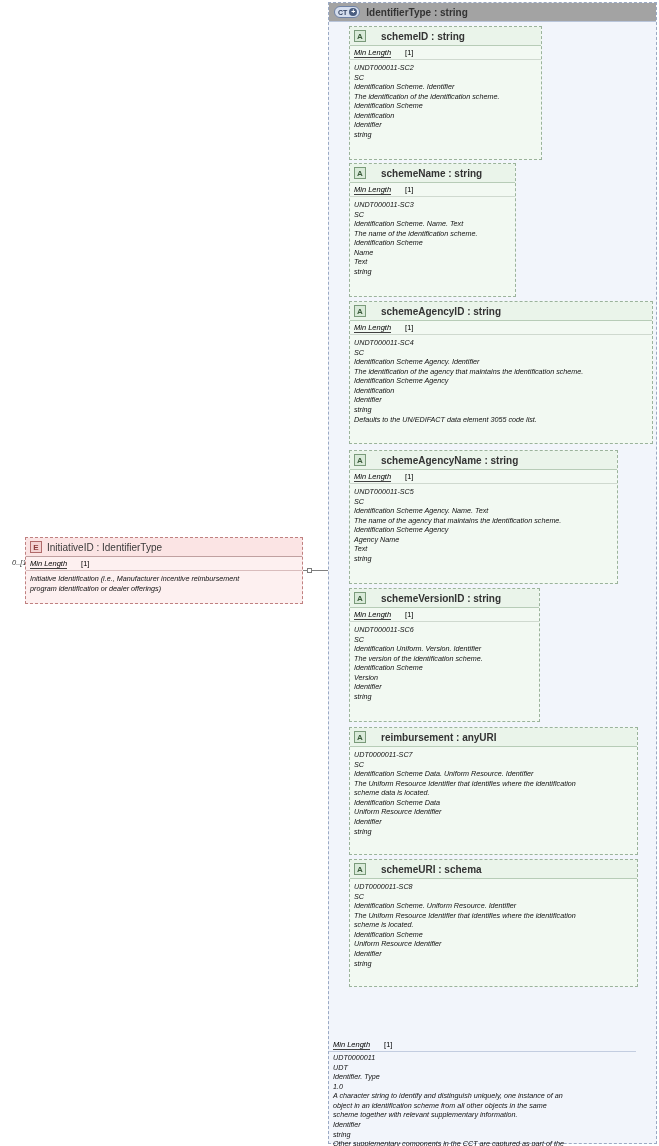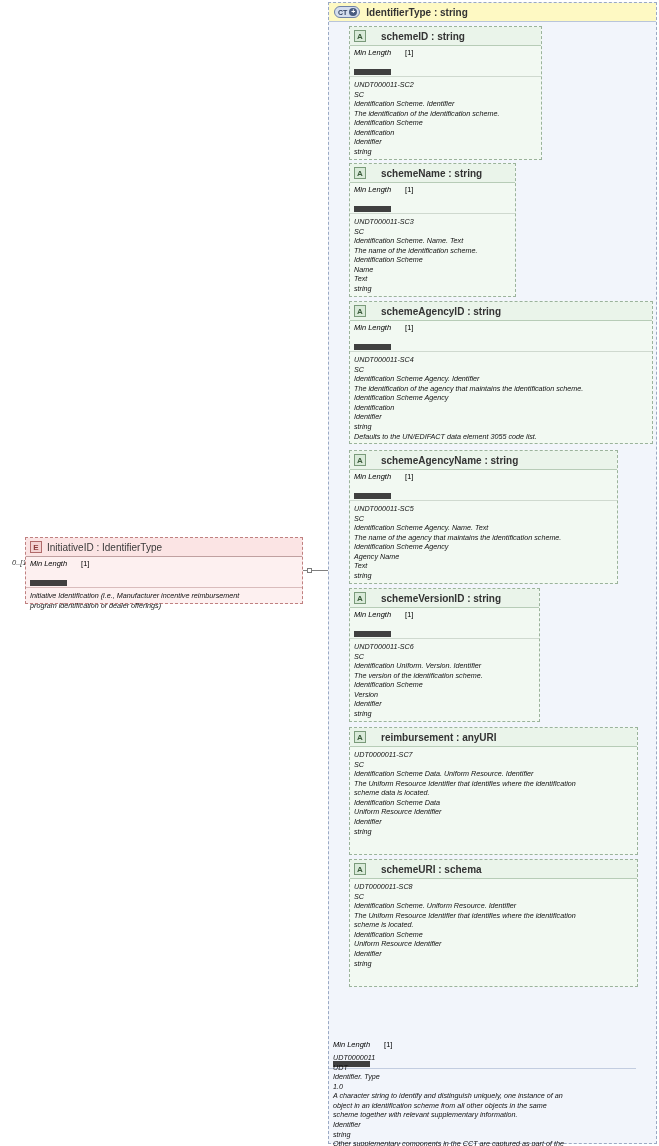--- a/index.html
+++ b/index.html
@@ -88,21 +88,21 @@
 
   
   .ct-box {
     border: 1px dashed #9aa9c4;
     background: #f2f5fb;
   }
   .ct-head {
     display: flex;
     align-items: center;
     padding: 3px 5px;
-    background: #fef9c3;
+    background: #a3a3a3;
     border-bottom: 1px solid #b9c5da;
   }
   .ct-title {
     font-size: 10px;
     font-weight: bold;
     color: #333;
     margin-left: 6px;
   }
   .badge-ct {
     border: 1px solid #6f82a5;
@@ -135,22 +135,22 @@
   .facet-row {
     display: flex;
     align-items: baseline;
     padding: 2px 4px 1px 4px;
     font-style: italic;
     font-size: 7.5px;
     border-bottom: 1px solid #cfd9cf;
   }
   .facet-row .fname {
     text-decoration: none;
-    border-bottom: 6px solid #404040;
-    padding-bottom: 12px;
+    border-bottom: 1px solid #404040;
+    padding-bottom: 0px;
     font-style: italic;
   }
   .facet-row .fval {
     margin-left: 14px;
     font-style: normal;
     font-size: 7.5px;
   }
   .facet-row-blue { border-bottom: 1px solid #c3cde0; }
   .facet-row-red  { border-bottom: 1px solid #d9bcbc; }
 

